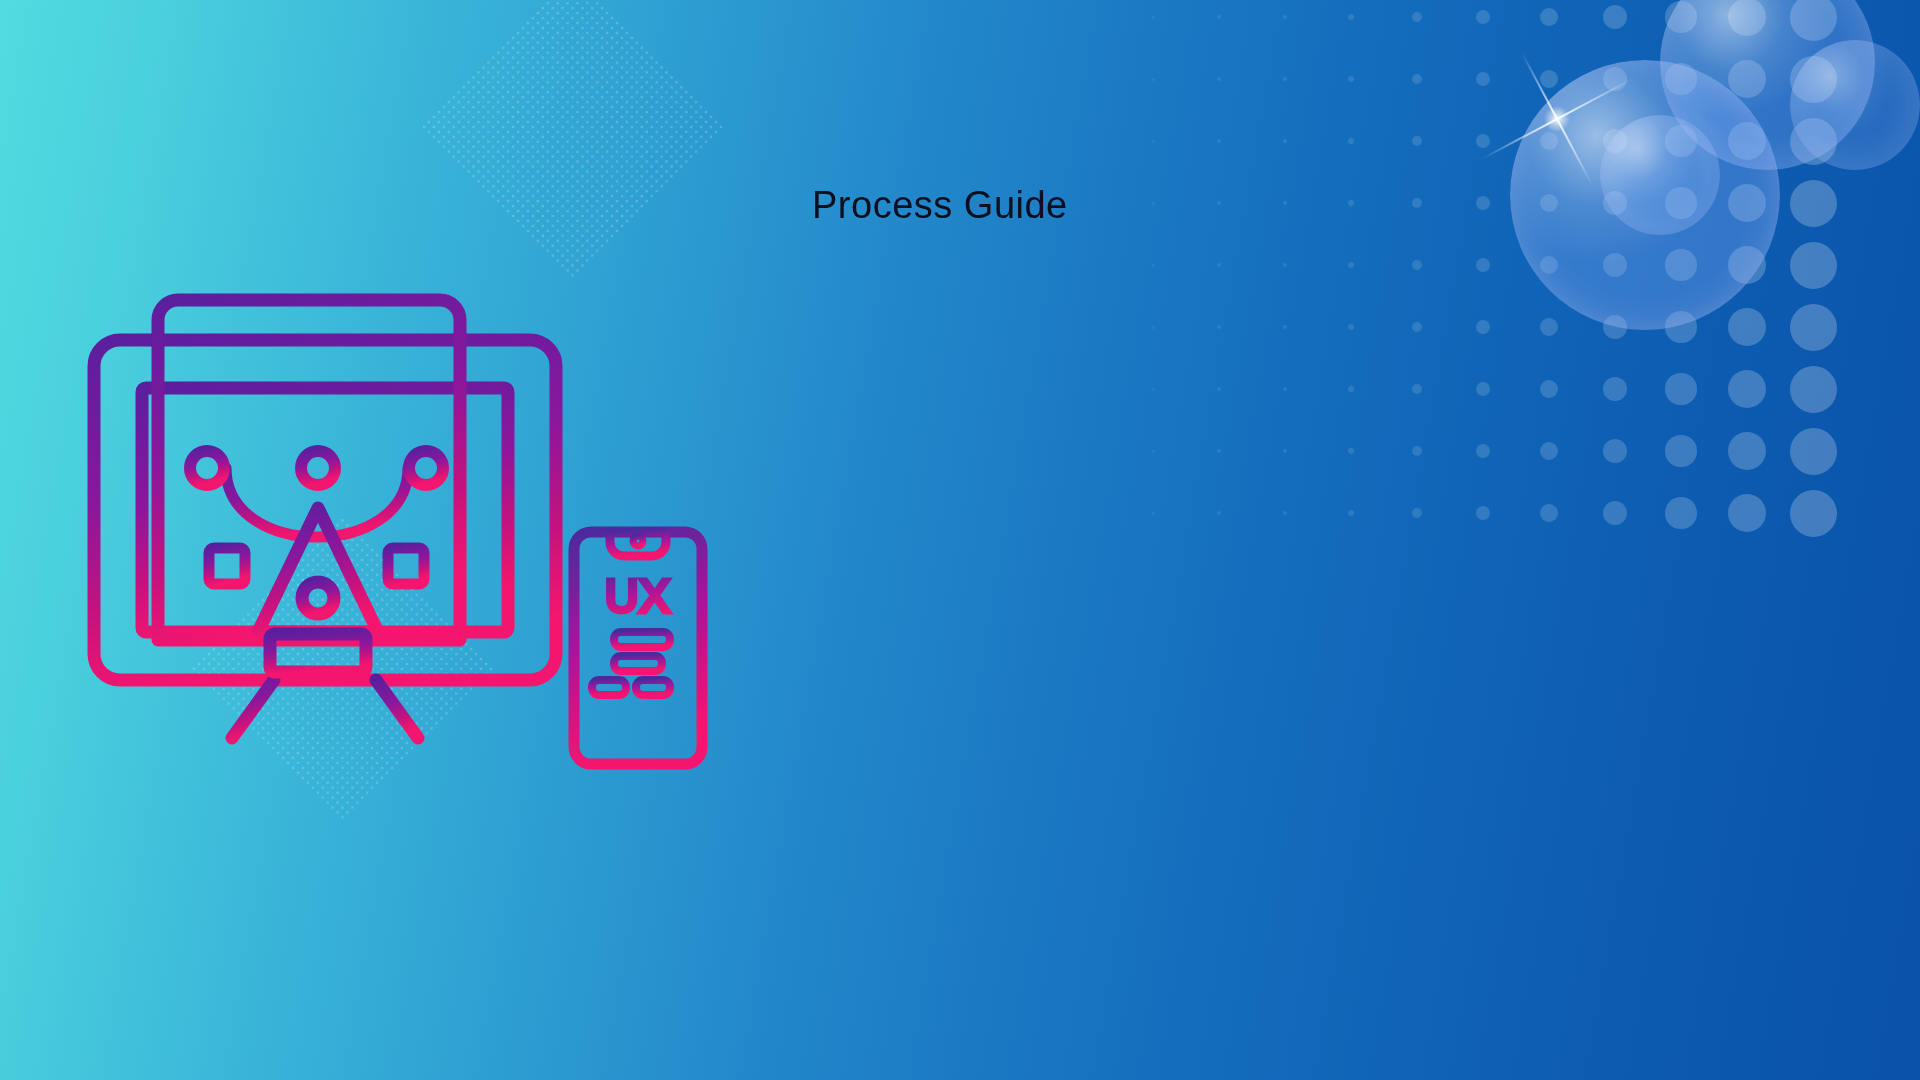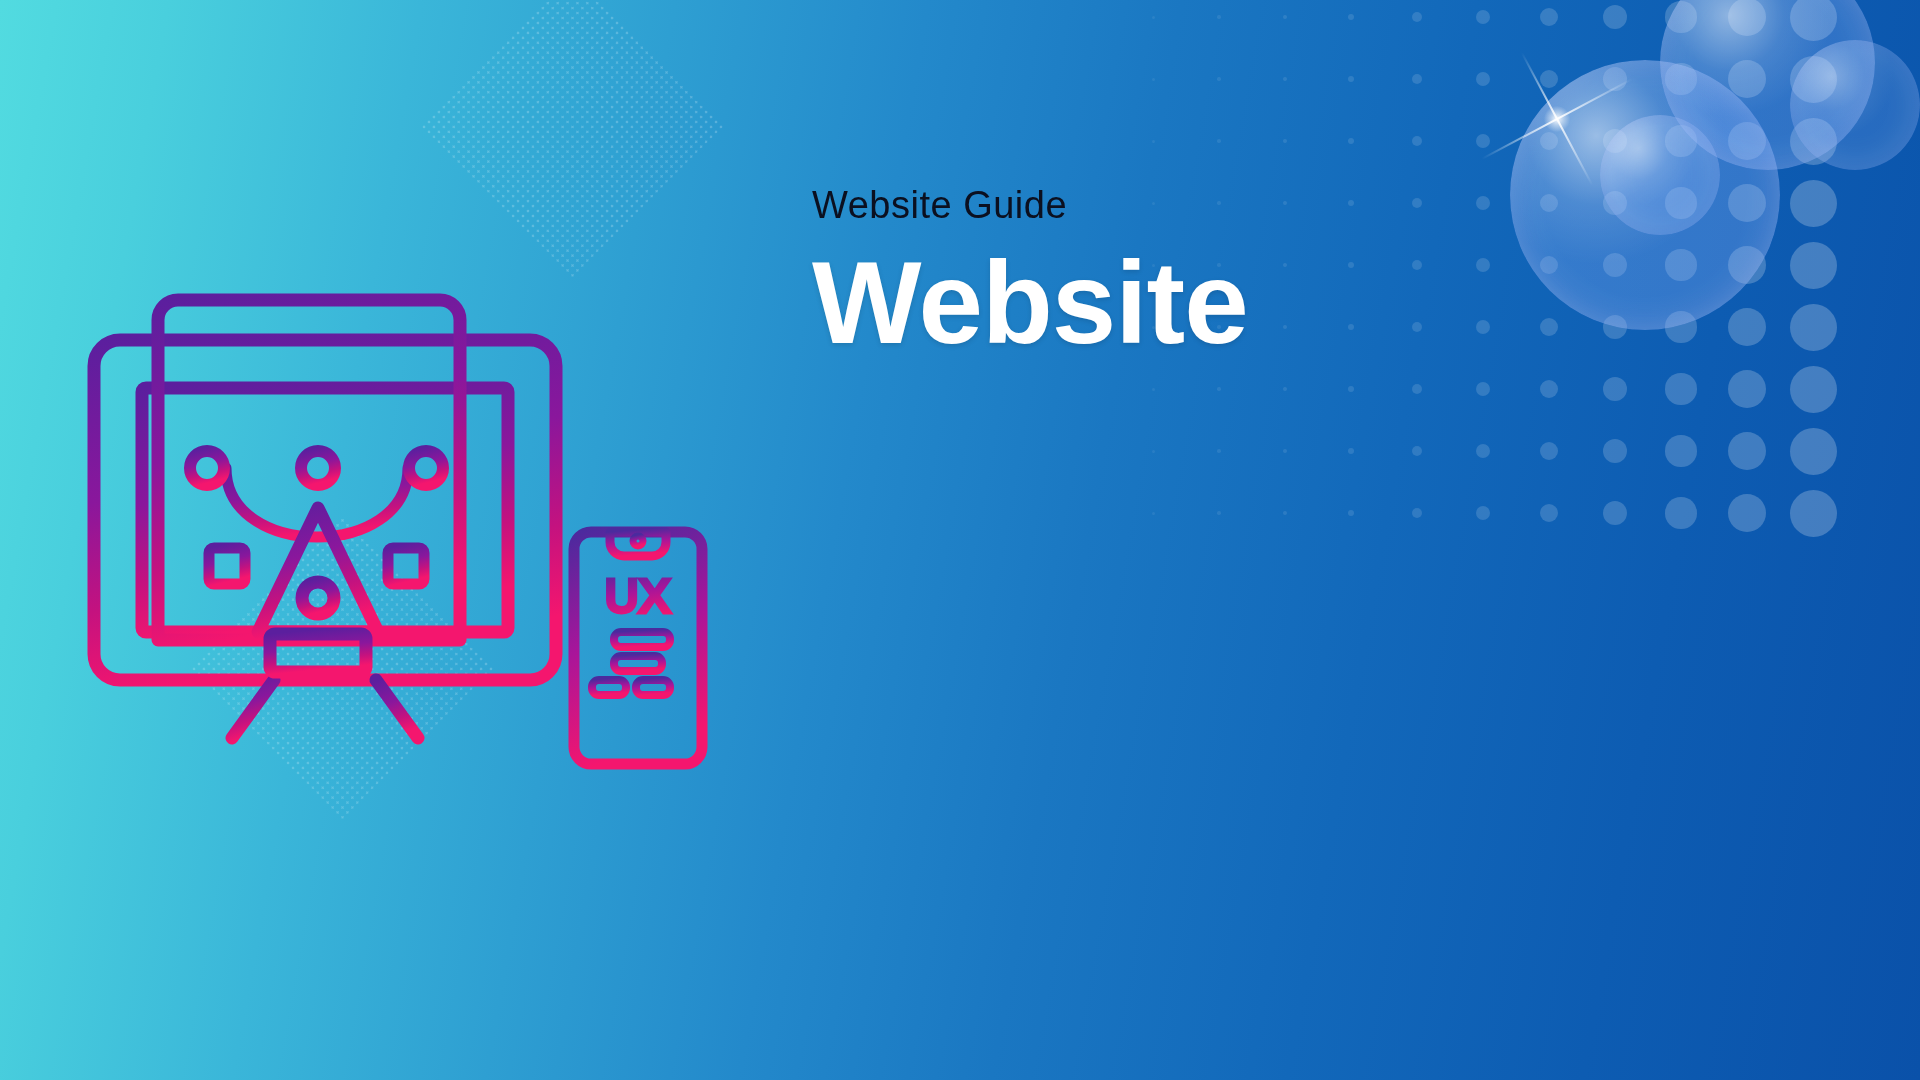--- a/index.html
+++ b/index.html
@@ -310,20 +310,19 @@
         <rect x="536" y="396" width="48" height="15" rx="7"></rect>
         <path d="M522 403 h14"></path>
         <rect x="514" y="420" width="34" height="15" rx="7"></rect>
         <rect x="558" y="420" width="34" height="15" rx="7"></rect>
         <path d="M522 380 v44"></path>
       </g>
     </svg>
   </div>
 
   <div id="text-block">
-    <div id="eyebrow">Website Guide</div>
-
-    <div class="headline-line" id="hl-1">Website</div>
+    <div id="eyebrow">Process Guide</div>
+
 
 
   </div>
 
 </div>
 
 </body></html>

